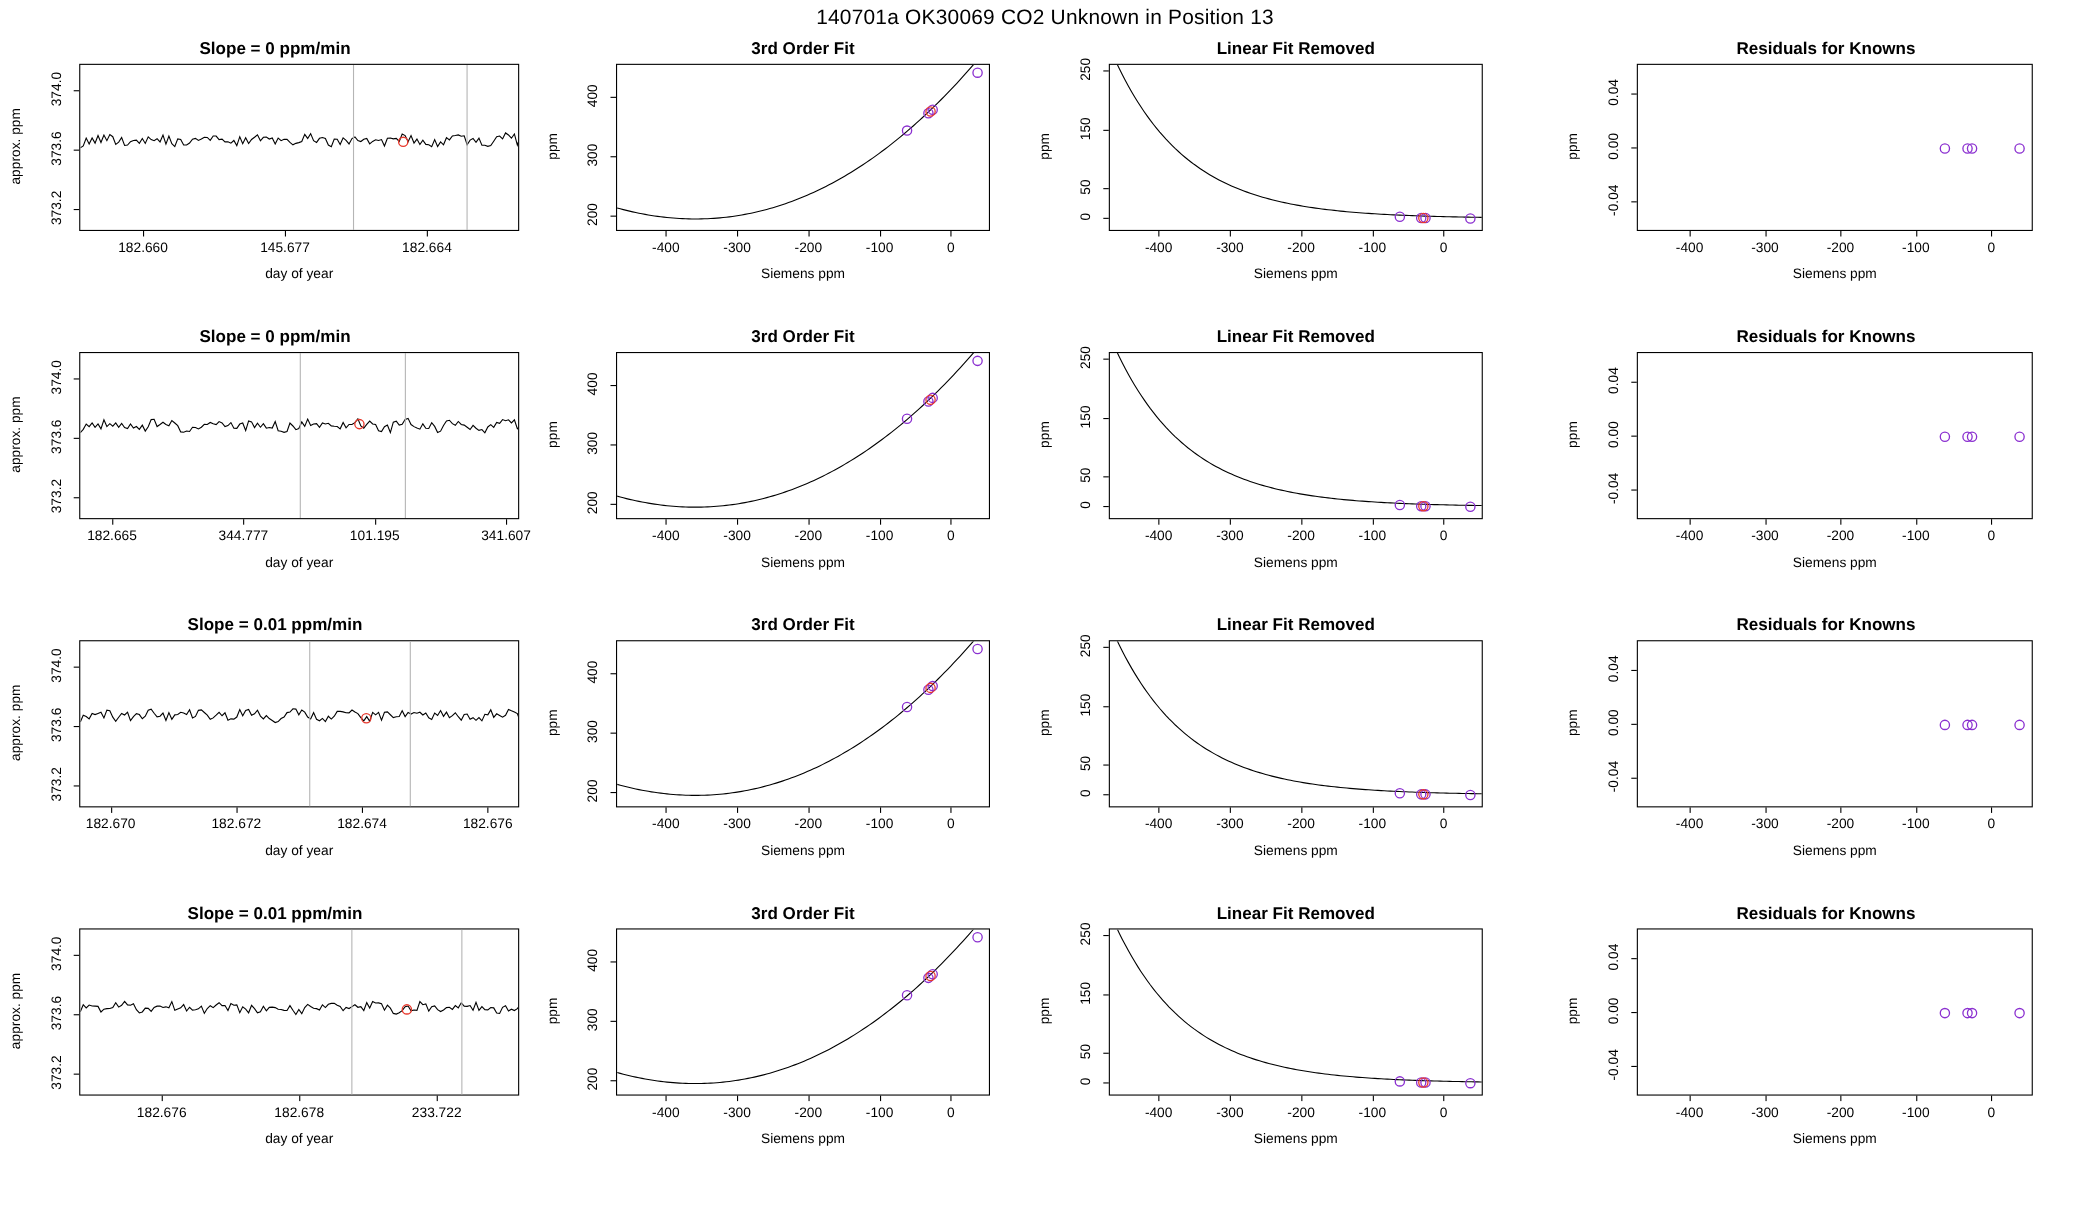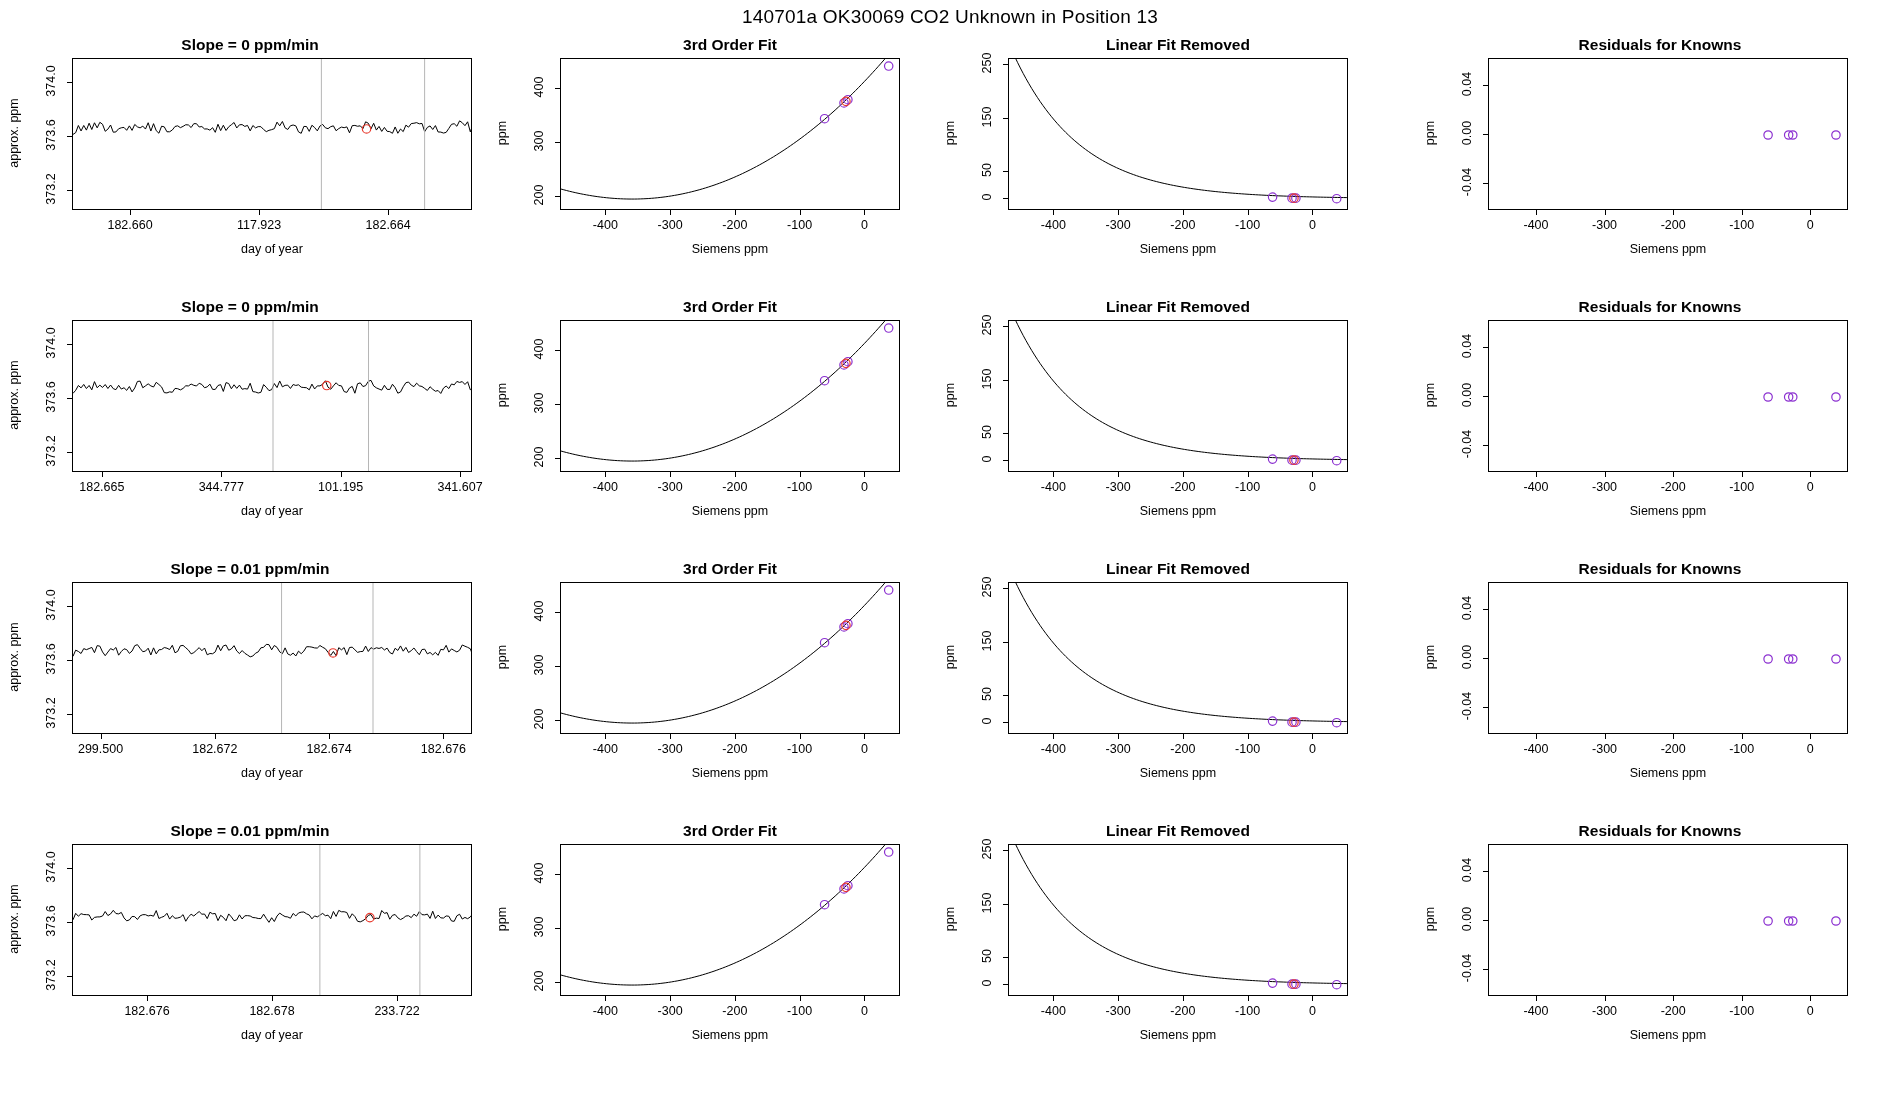--- a/index.html
+++ b/index.html
@@ -115,21 +115,21 @@
             <svg width="400" height="152">
               <path d="M0.00 75.42 L2.68 73.66 L5.37 66.49 L8.05 71.97 L10.74 66.48 L13.42 71.12 L16.11 64.19 L18.79 70.50 L21.48 63.77 L24.16 68.85 L26.85 63.30 L29.53 65.26 L32.21 72.31 L34.90 70.15 L37.58 66.02 L40.27 73.23 L42.95 72.91 L45.64 69.76 L48.32 68.77 L51.01 68.41 L53.69 71.32 L56.38 66.87 L59.06 71.38 L61.74 65.45 L64.43 67.87 L67.11 68.87 L69.80 67.11 L72.48 70.05 L75.17 63.73 L77.85 72.04 L80.54 64.66 L83.22 71.68 L85.91 74.23 L88.59 67.22 L91.28 67.85 L93.96 72.77 L96.64 72.78 L99.33 70.98 L102.01 67.47 L104.70 66.82 L107.38 68.66 L110.07 67.36 L112.75 65.73 L115.44 65.97 L118.12 68.55 L120.81 64.67 L123.49 64.69 L126.17 67.97 L128.86 67.55 L131.54 69.96 L134.23 69.93 L136.91 71.16 L139.60 68.70 L142.28 73.32 L144.97 65.26 L147.65 71.61 L150.34 66.25 L153.02 71.47 L155.70 67.82 L158.39 65.73 L161.07 63.51 L163.76 68.94 L166.44 65.81 L169.13 65.60 L171.81 67.41 L174.50 66.43 L177.18 71.86 L179.87 66.54 L182.55 68.86 L185.23 67.60 L187.92 67.70 L190.60 70.47 L193.29 72.65 L195.97 71.32 L198.66 70.65 L201.34 69.66 L204.03 63.14 L206.71 66.84 L209.40 62.48 L212.08 68.87 L214.77 70.46 L217.45 66.76 L220.13 66.00 L222.82 66.88 L225.50 72.86 L228.19 74.34 L230.87 67.43 L233.56 67.52 L236.24 72.36 L238.93 66.26 L241.61 68.53 L244.30 71.87 L246.98 66.96 L249.66 65.46 L252.35 68.80 L255.03 69.67 L257.72 67.68 L260.40 66.83 L263.09 71.74 L265.77 69.57 L268.46 68.09 L271.14 68.71 L273.83 67.88 L276.51 73.79 L279.19 66.69 L281.88 66.41 L284.56 67.25 L287.25 66.83 L289.93 69.56 L292.62 62.81 L295.30 64.24 L297.99 69.87 L300.67 64.29 L303.36 71.07 L306.04 67.41 L308.72 72.40 L311.41 68.41 L314.09 72.29 L316.78 72.64 L319.46 74.31 L322.15 67.96 L324.83 74.26 L327.52 70.02 L330.20 72.62 L332.89 66.16 L335.57 68.17 L338.26 64.57 L340.94 64.23 L343.62 63.63 L346.31 64.81 L348.99 64.43 L351.68 72.63 L354.36 68.39 L357.05 66.93 L359.73 70.47 L362.42 66.59 L365.10 72.98 L367.79 73.09 L370.47 74.05 L373.15 73.39 L375.84 69.41 L378.52 65.30 L381.21 64.70 L383.89 67.25 L386.58 61.85 L389.26 63.71 L391.95 66.67 L394.63 62.79 L397.32 72.86 L400.00 65.11 " fill="none" stroke="#000000" stroke-width="1"></path>
               <line x1="248.38709677391256" y1="0" x2="248.38709677391256" y2="152" stroke="#b5b5b5" stroke-width="1"></line>
               <line x1="351.6129032251706" y1="0" x2="351.6129032251706" y2="152" stroke="#b5b5b5" stroke-width="1"></line>
               <circle cx="293.54838709610874" cy="69.94690265486508" r="4.2" fill="none" stroke="#E8382C" stroke-width="1.2"></circle>
             </svg>
           </div>
           <div class="tickmark tick-v" style="left: 130.065px; top: 180px;"></div>
           <div class="tick-x" style="left: 80.0645px; width: 100px; top: 188px;">182.660</div>
           <div class="tickmark tick-v" style="left: 259.097px; top: 180px;"></div>
-          <div class="tick-x" style="left: 209.097px; width: 100px; top: 188px;">117.923</div>
+          <div class="tick-x" style="left: 209.097px; width: 100px; top: 188px;">145.677</div>
           <div class="tickmark tick-v" style="left: 388.129px; top: 180px;"></div>
           <div class="tick-x" style="left: 338.129px; width: 100px; top: 188px;">182.664</div>
           <div class="tickmark tick-h" style="left: 67px; top: 159.823px;"></div>
           <div class="tick-y" style="width: 60px; left: 21px; top: 151.823px;">373.2</div>
           <div class="tickmark tick-h" style="left: 67px; top: 106.018px;"></div>
           <div class="tick-y" style="width: 60px; left: 21px; top: 98.0177px;">373.6</div>
           <div class="tickmark tick-h" style="left: 67px; top: 52.2124px;"></div>
           <div class="tick-y" style="width: 60px; left: 21px; top: 44.2124px;">374.0</div>
           <div class="axis-label" style="left: 72px; width: 400px; top: 212px;">day of year</div>
           <div class="ylabel" style="width: 120px; left: -46px; top: 96px; text-align: center;">approx. ppm</div>
@@ -355,21 +355,21 @@
           <div class="panel-title">Slope =  0.01  ppm/min</div>
           <div class="plotbox" style="left: 72px; top: 28px; width: 400px; height: 152px;">
             <svg width="400" height="152">
               <path d="M0.00 73.31 L2.68 67.17 L5.37 68.44 L8.05 70.51 L10.74 65.62 L13.42 66.66 L16.11 65.57 L18.79 64.42 L21.48 69.70 L24.16 62.61 L26.85 63.15 L29.53 68.93 L32.21 72.69 L34.90 69.06 L37.58 65.60 L40.27 66.99 L42.95 64.46 L45.64 72.18 L48.32 68.54 L51.01 65.81 L53.69 66.61 L56.38 70.38 L59.06 68.05 L61.74 62.68 L64.43 61.65 L67.11 65.39 L69.80 68.71 L72.48 68.10 L75.17 65.21 L77.85 71.97 L80.54 64.85 L83.22 70.87 L85.91 66.85 L88.59 66.50 L91.28 64.54 L93.96 65.19 L96.64 66.54 L99.33 62.28 L102.01 69.78 L104.70 68.33 L107.38 62.79 L110.07 62.38 L112.75 64.74 L115.44 67.13 L118.12 70.87 L120.81 69.63 L123.49 67.18 L126.17 64.61 L128.86 67.69 L131.54 65.03 L134.23 71.78 L136.91 70.52 L139.60 70.75 L142.28 68.86 L144.97 62.09 L147.65 67.75 L150.34 62.89 L153.02 62.03 L155.70 67.22 L158.39 65.93 L161.07 62.66 L163.76 67.98 L166.44 70.59 L169.13 67.54 L171.81 70.26 L174.50 72.01 L177.18 73.84 L179.87 73.01 L182.55 70.20 L185.23 68.86 L187.92 64.81 L190.60 64.35 L193.29 61.36 L195.97 61.65 L198.66 66.81 L201.34 62.49 L204.03 64.36 L206.71 68.86 L209.40 70.67 L212.08 64.86 L214.77 70.95 L217.45 72.22 L220.13 70.07 L222.82 72.99 L225.50 68.14 L228.19 70.71 L230.87 68.09 L233.56 63.74 L236.24 63.73 L238.93 64.14 L241.61 64.91 L244.30 65.07 L246.98 62.52 L249.66 64.28 L252.35 65.69 L255.03 69.31 L257.72 72.38 L260.40 68.47 L263.09 72.70 L265.77 64.65 L268.46 66.84 L271.14 64.60 L273.83 71.63 L276.51 64.51 L279.19 64.16 L281.88 66.76 L284.56 69.33 L287.25 68.60 L289.93 68.39 L292.62 63.07 L295.30 68.46 L297.99 64.65 L300.67 66.12 L303.36 64.78 L306.04 65.44 L308.72 64.48 L311.41 66.99 L314.09 65.12 L316.78 69.53 L319.46 70.99 L322.15 65.29 L324.83 67.45 L327.52 62.93 L330.20 68.20 L332.89 64.42 L335.57 69.51 L338.26 67.62 L340.94 64.98 L343.62 68.57 L346.31 71.72 L348.99 66.54 L351.68 66.16 L354.36 70.86 L357.05 69.44 L359.73 71.83 L362.42 69.36 L365.10 72.34 L367.79 66.33 L370.47 66.87 L373.15 62.33 L375.84 69.11 L378.52 65.90 L381.21 67.47 L383.89 68.96 L386.58 67.23 L389.26 61.97 L391.95 63.23 L394.63 64.34 L397.32 65.76 L400.00 73.19 " fill="none" stroke="#000000" stroke-width="1"></path>
               <line x1="208.5714285708949" y1="0" x2="208.5714285708949" y2="152" stroke="#b5b5b5" stroke-width="1"></line>
               <line x1="299.99999999918793" y1="0" x2="299.99999999918793" y2="152" stroke="#b5b5b5" stroke-width="1"></line>
               <circle cx="259.99999999951274" cy="69.94690265486508" r="4.2" fill="none" stroke="#E8382C" stroke-width="1.2"></circle>
             </svg>
           </div>
           <div class="tickmark tick-v" style="left: 100.571px; top: 180px;"></div>
-          <div class="tick-x" style="left: 50.5714px; width: 100px; top: 188px;">299.500</div>
+          <div class="tick-x" style="left: 50.5714px; width: 100px; top: 188px;">182.670</div>
           <div class="tickmark tick-v" style="left: 214.857px; top: 180px;"></div>
           <div class="tick-x" style="left: 164.857px; width: 100px; top: 188px;">182.672</div>
           <div class="tickmark tick-v" style="left: 329.143px; top: 180px;"></div>
           <div class="tick-x" style="left: 279.143px; width: 100px; top: 188px;">182.674</div>
           <div class="tickmark tick-v" style="left: 443.429px; top: 180px;"></div>
           <div class="tick-x" style="left: 393.429px; width: 100px; top: 188px;">182.676</div>
           <div class="tickmark tick-h" style="left: 67px; top: 159.823px;"></div>
           <div class="tick-y" style="width: 60px; left: 21px; top: 151.823px;">373.2</div>
           <div class="tickmark tick-h" style="left: 67px; top: 106.018px;"></div>
           <div class="tick-y" style="width: 60px; left: 21px; top: 98.0177px;">373.6</div>

